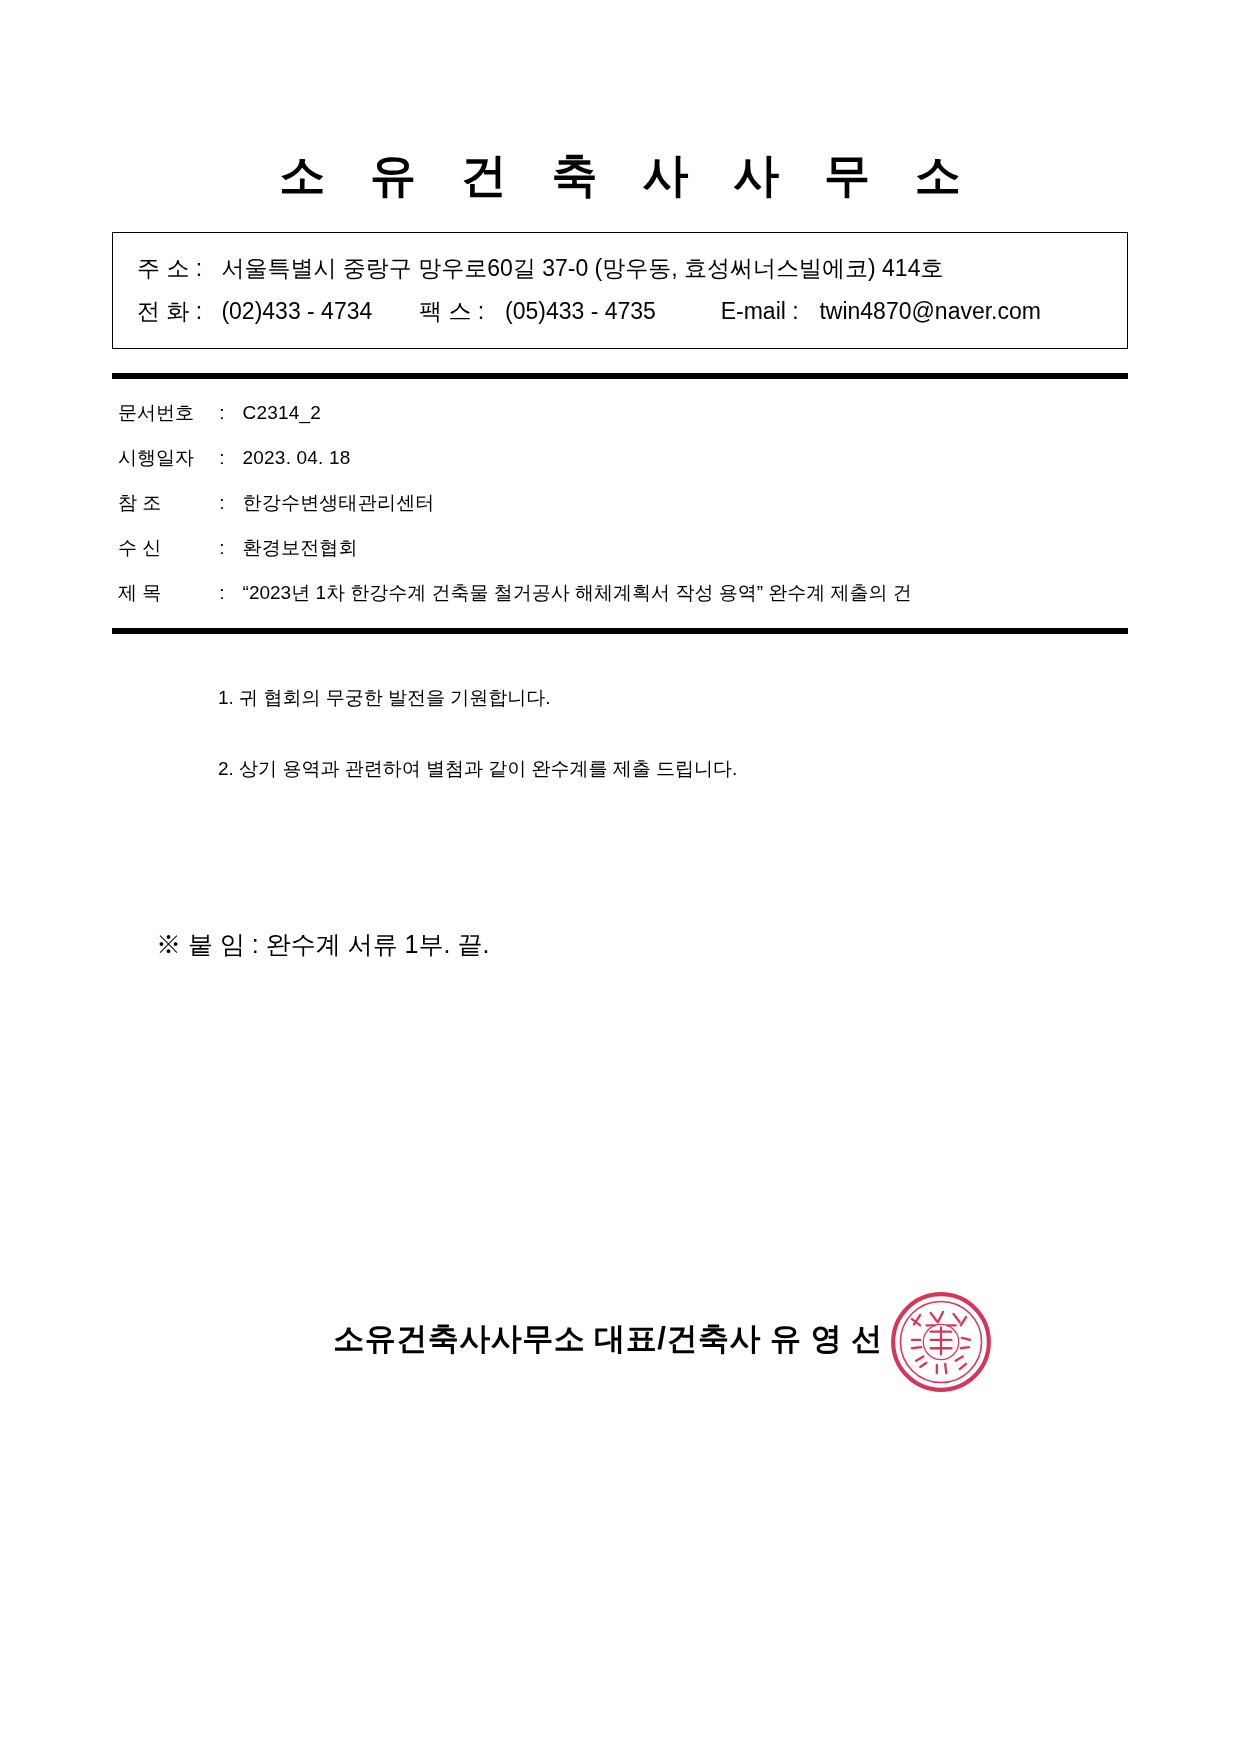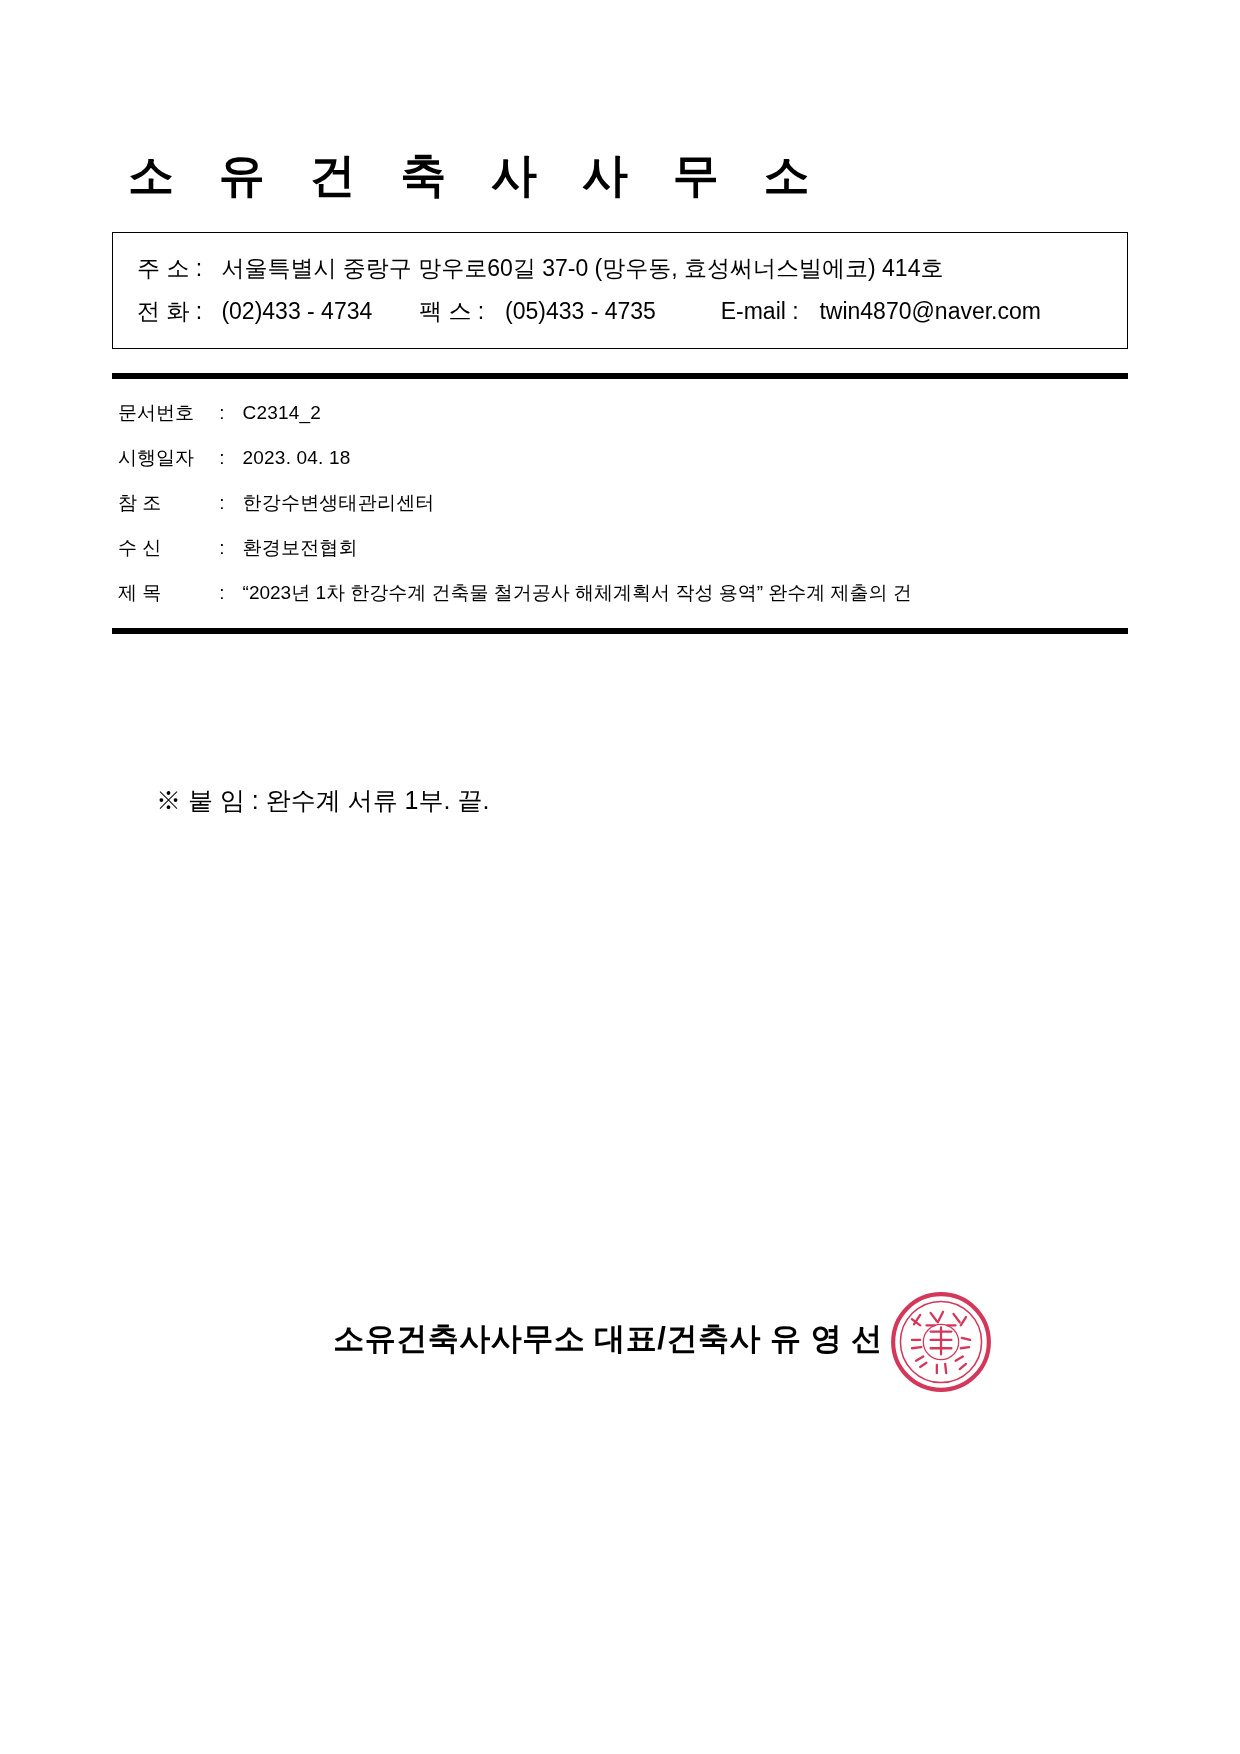--- a/index.html
+++ b/index.html
@@ -19,20 +19,21 @@
   .page {
     position: relative;
     width: 1240px;
     height: 1754px;
     box-sizing: border-box;
     padding: 0 112px;
   }
 
   
   .company-title {
+    text-align: center;
     font-size: 46px;
     font-weight: bold;
     letter-spacing: 16px;
     padding-top: 152px;
     padding-left: 16px;
     line-height: 1;
     white-space: nowrap;
   }
 
   .contact-box {
@@ -184,20 +185,24 @@
     </div>
     <div class="meta-row subject">
       <span class="label">제     목</span>
       <span class="colon">:</span>
       <span class="value">“2023년 1차 한강수계 건축물 철거공사 해체계획서 작성 용역” 완수계 제출의 건</span>
     </div>
   </div>
 
   <div class="rule-thick2"></div>
 
+  <div class="body-block">
+    <div class="body-item">1. 귀 협회의 무궁한 발전을 기원합니다.</div>
+    <div class="body-item">2. 상기 용역과 관련하여 별첨과 같이 완수계를 제출 드립니다.</div>
+  </div>
 
   <div class="attachment">※ 붙 임  : 완수계 서류 1부. 끝.</div>
 
   <div class="signature-wrap">
     <div class="signature">
       <span>소유건축사사무소 대표/건축사 유 영 선</span>
       <span class="stamp">
         <svg viewBox="0 0 100 100" width="104" height="104" aria-hidden="true">
           <circle cx="50" cy="50" r="46" fill="none" stroke="#d4375a" stroke-width="4"></circle>
           <circle cx="50" cy="50" r="39" fill="none" stroke="#d4375a" stroke-width="1.5"></circle>

